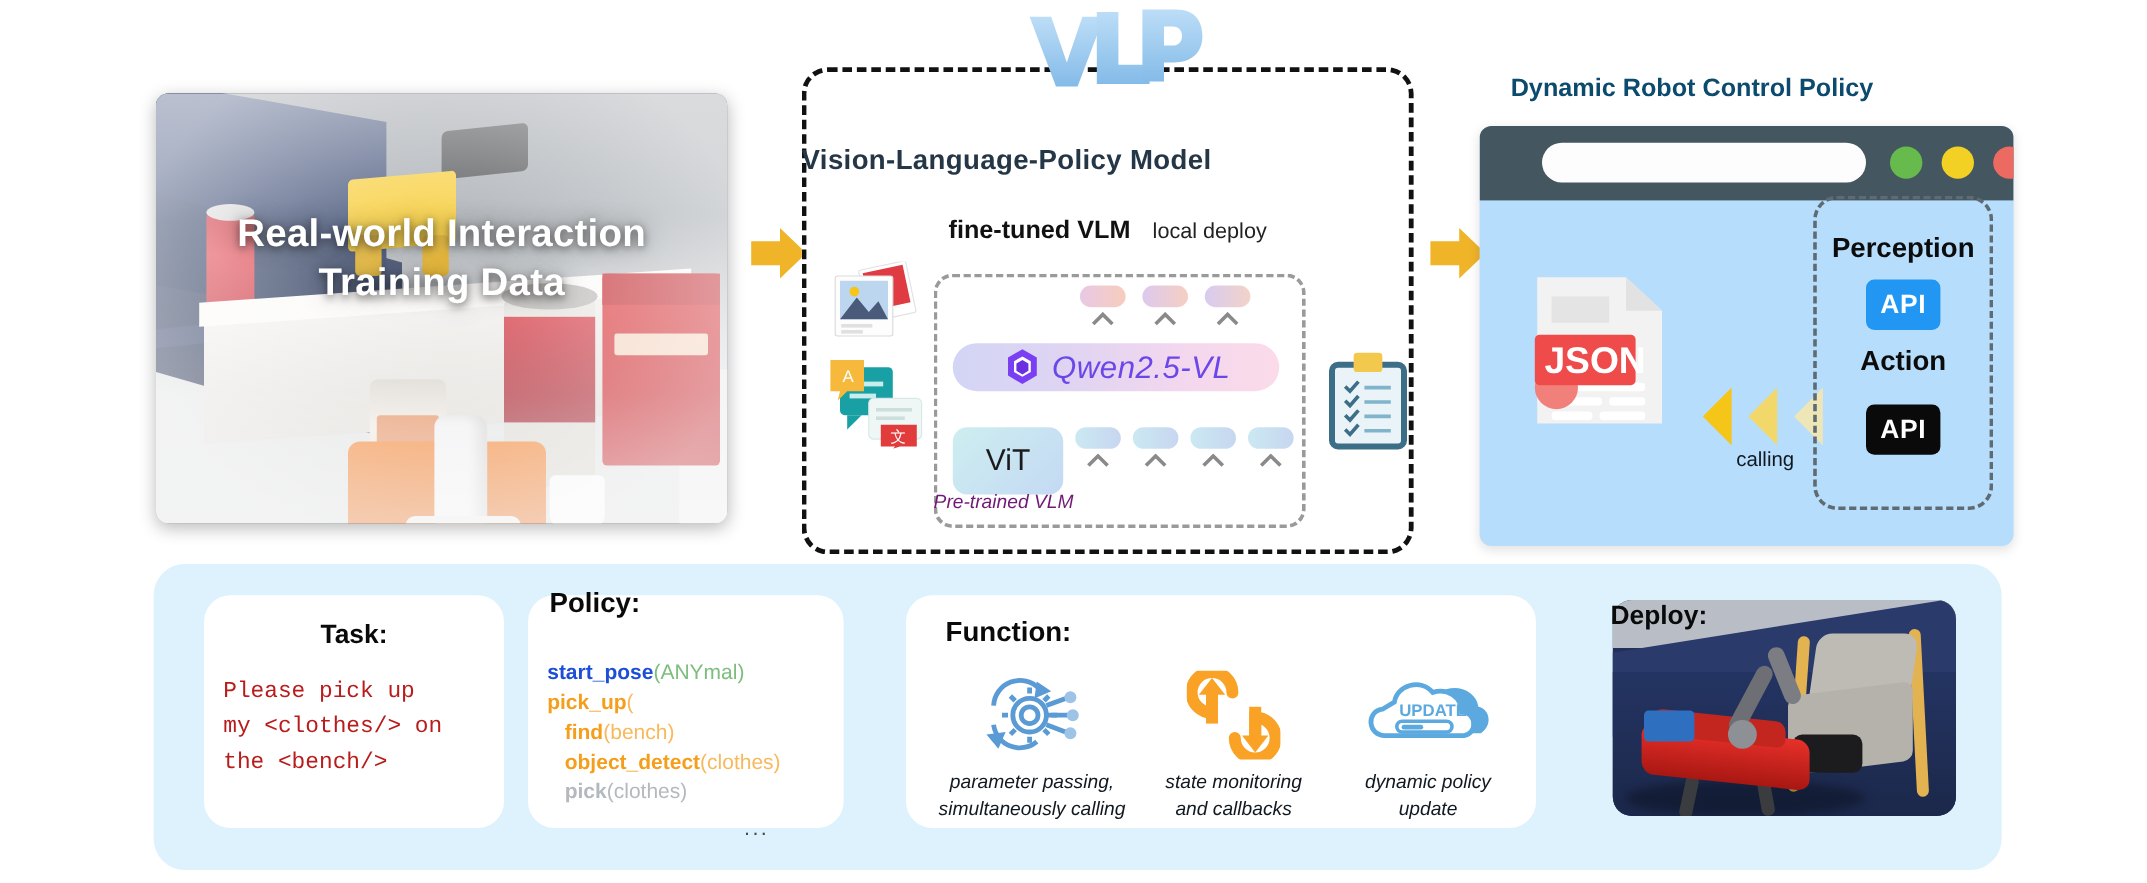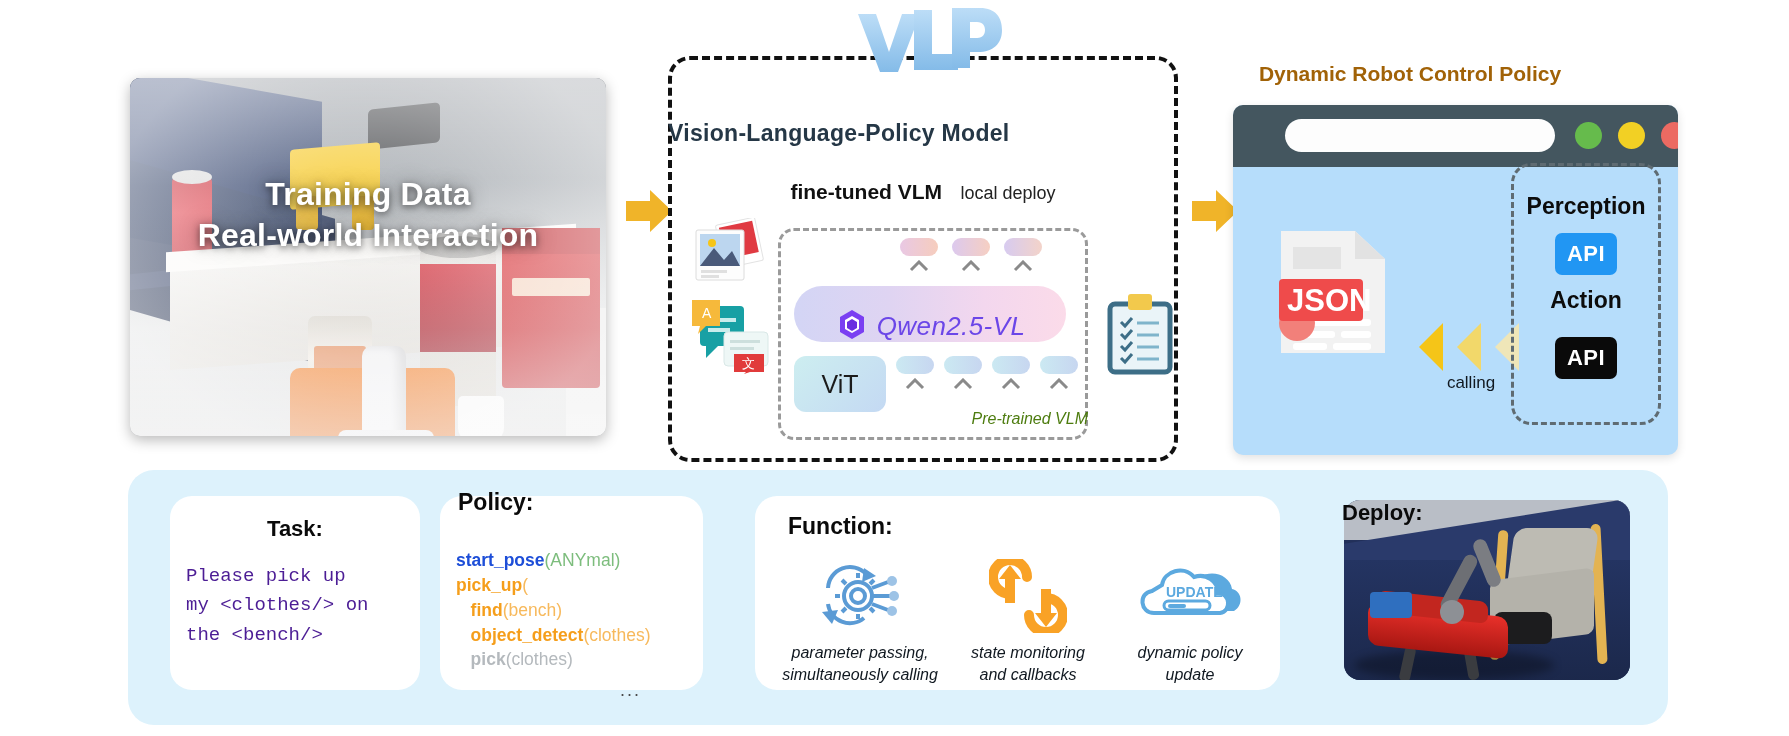--- a/index.html
+++ b/index.html
@@ -85,28 +85,28 @@
   }
   .vlp-sub { position:absolute; left:668px; top:180px; width:510px; text-align:center; }
   .vlp-sub .ft { font-size:21px; font-weight:bold; color:#111; }
   .vlp-sub .ld { font-size:18px; color:#222; margin-left:14px; }
 
   .inner-box {
     position:absolute; left:778px; top:228px; width:310px; height:212px;
     border:3px dashed #9a9a9a; border-radius:16px; background:#fff;
   }
   .pretrained-lbl {
-    position:absolute; left:778px; top:410px; width:310px; text-align:right;
-    font-style: italic; font-size:16px; color:#4d7c0f;
+    position:absolute; left:778px; top:410px; width:310px; text-align:left;
+    font-style: italic; font-size:16px; color:#701a75;
   }
   .qwen-bar {
-    position:absolute; left:794px; top:286px; width:272px; height:56px;
+    position:absolute; left:794px; top:286px; width:272px; height:40px;
     border-radius:28px;
     background: linear-gradient(90deg,#d3d5f5 0%, #dfd4f2 35%, #f3d7ee 70%, #fbdbe9 100%);
-    display:flex; align-items:flex-end; justify-content:center; gap:8px;
+    display:flex; align-items:center; justify-content:center; gap:8px;
   }
   .qwen-text { font-size:26px; color:#6b46e8; font-style:italic; font-weight:500; letter-spacing:.4px;}
   .vit-bar {
     position:absolute; left:794px; top:356px; width:92px; height:56px;
     border-radius:12px;
     background: linear-gradient(135deg,#cdeef0,#c4d9f3);
     display:flex; align-items:center; justify-content:center;
   }
   .vit-text { font-size:25px; color:#1b1b1b; }
   .tok { position:absolute; border-radius:10px; }
@@ -115,21 +115,21 @@
 
   
   .icon-img { position:absolute; left:690px; top:218px; width:76px; height:66px;}
   .icon-txt { position:absolute; left:690px; top:296px; width:82px; height:78px;}
   
   .icon-clip { position:absolute; left:1104px; top:292px; width:72px; height:84px;}
 
   
   .drc-title {
     position:absolute; left:1230px; top:62px; width:360px; text-align:center;
-    font-size:21px; font-weight:600; color:#a16207;
+    font-size:21px; font-weight:600; color:#0c4a6e;
   }
   .window {
     position:absolute; left:1233px; top:105px; width:445px; height:350px;
     border-radius:10px; overflow:hidden; background:#b6ddfb;
     box-shadow:0 3px 10px rgba(0,0,0,.12);
   }
   .win-bar { position:absolute; left:0; top:0; width:100%; height:62px; background:#44565f;}
   .win-url { position:absolute; left:52px; top:14px; width:270px; height:33px; background:#fdfdfd; border-radius:17px;}
   .dot { position:absolute; top:17px; width:27px; height:27px; border-radius:50%; }
   .dot-g { left:342px; background:#66bb4c;}
@@ -163,21 +163,21 @@
   .card-policy { left:440px; top:496px; width:263px; height:194px; }
   .card-function { left:755px; top:496px; width:525px; height:194px; }
 
   .card-h { font-size:22px; font-weight:bold; color:#0a0a0a; }
   .task-h { position:absolute; left:170px; top:516px; width:250px; text-align:center;}
   .policy-h { position:absolute; left:458px; top:489px; font-size:23px; font-weight:bold; color:#0a0a0a;}
   .func-h { position:absolute; left:788px; top:513px; font-size:23px; font-weight:bold; color:#0a0a0a;}
 
   .task-body {
     position:absolute; left:186px; top:562px; width:222px;
-    font-family:"Liberation Mono", monospace; font-size:19px; line-height:1.55; color:#4c1d95;
+    font-family:"Liberation Mono", monospace; font-size:19px; line-height:1.55; color:#b91c1c;
   }
   .policy-body {
     position:absolute; left:456px; top:548px; width:250px;
     font-size:17.5px; line-height:1.42;
   }
   .policy-body .ln { white-space:pre; }
   .fn { font-weight:bold; }
   .c-green  { color:#1d4ed8; }
   .c-green-l{ color:#7dbd7d; }
   .c-orange { color:#f59e1b; }
@@ -243,22 +243,22 @@
     <div class="ph ph-boxtxt"></div>
     <div class="ph ph-can"></div>
     <div class="ph ph-canlbl"></div>
     <div class="ph ph-orange"></div>
     <div class="ph ph-robot-arm"></div>
     <div class="ph ph-robot-base"></div>
     <div class="ph ph-cup"></div>
     <div class="ph ph-band"></div>
     <div class="ph ph-vign"></div>
     <div class="photo-overlay">
+      <div>Real-world Interaction</div>
       <div>Training Data</div>
-      <div>Real-world Interaction</div>
     </div>
   </div>
 
   <div class="big-arrow" style="left:624px; top:188px;">
     <svg class="arrow-svg" width="50" height="46" viewBox="0 0 50 46">
       <path d="M2 13 H26 V2 L48 23 L26 44 V33 H2 Z" fill="#f0b429"></path>
     </svg>
   </div>
 
   <div class="vlp-box"></div>

